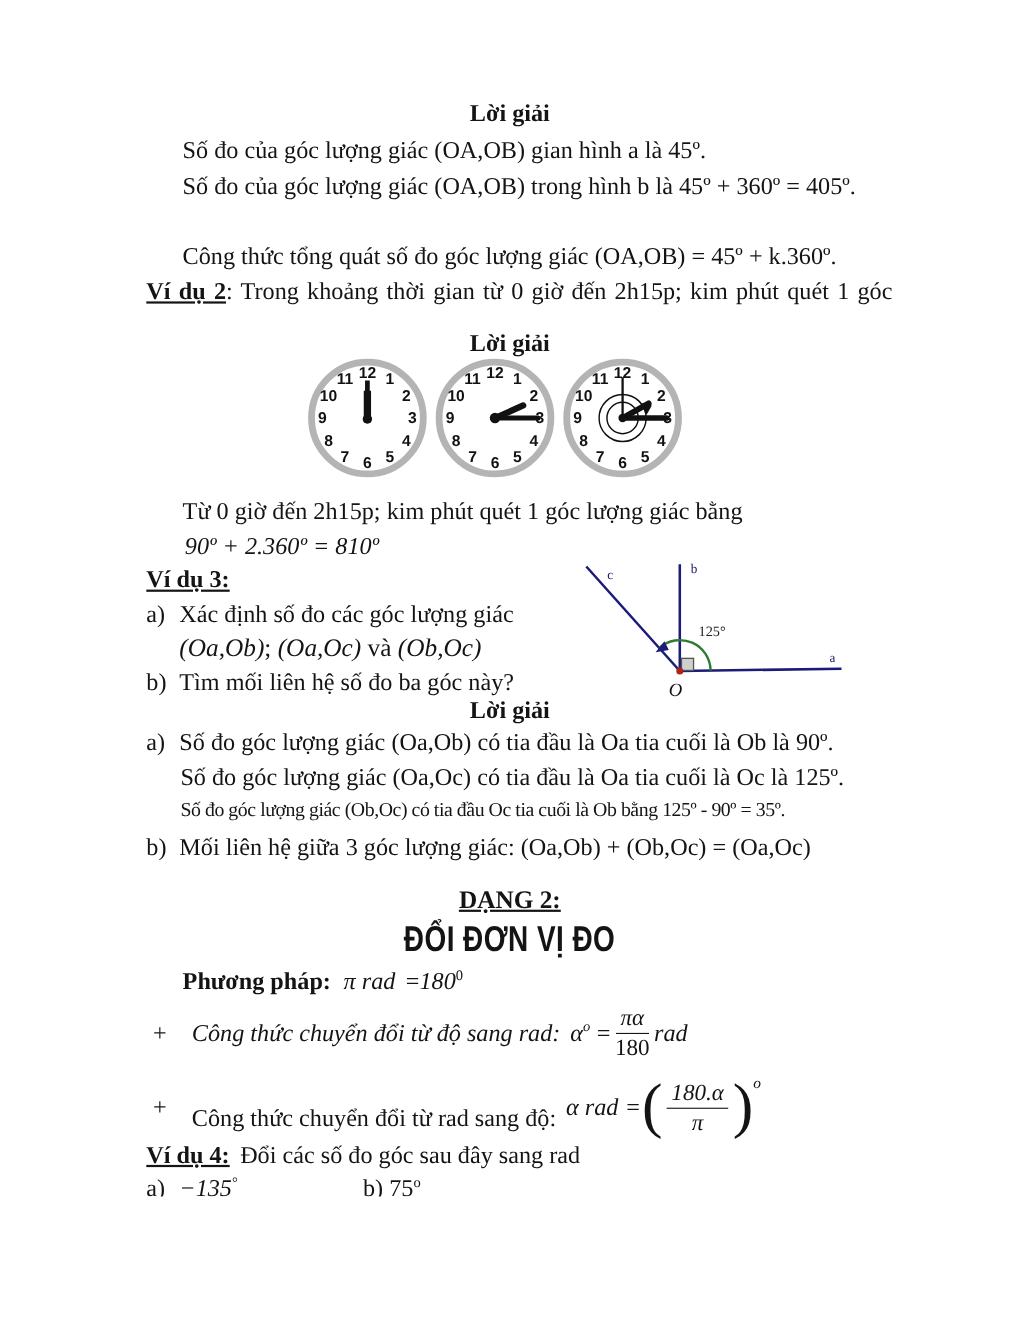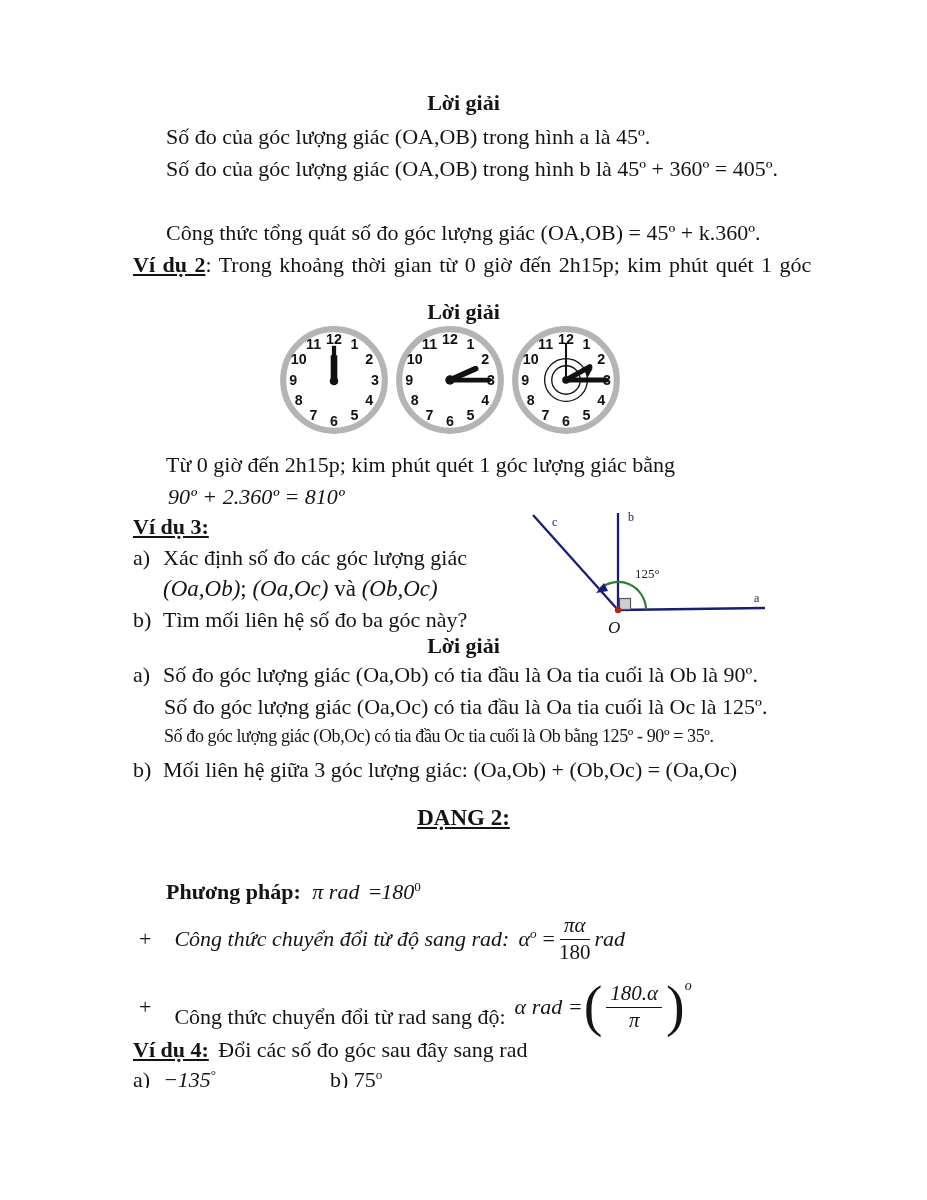--- a/index.html
+++ b/index.html
@@ -27,21 +27,21 @@
   svg text{font-family:"Liberation Sans",sans-serif;}
   .dtext{font-family:"Liberation Serif",serif;}
 </style>
 </head>
 <body>
 
 <div class="page">
 
   <div class="abs center heading" style="top:90px;">Lời giải</div>
 
-  <div class="abs body-text" style="top:124px;left:166px;">Số đo của góc lượng giác (OA,OB) trong hình a là 45º.</div>
+  <div class="abs body-text" style="top:124px;left:166px;">Số đo của góc lượng giác (OA,OB) gian hình a là 45º.</div>
   <div class="abs body-text" style="top:156px;left:166px;">Số đo của góc lượng giác (OA,OB) trong hình b là 45º + 360º = 405º.</div>
   <div class="abs body-text" style="top:220px;left:166px;">Công thức tổng quát số đo góc lượng giác (OA,OB) = 45º + k.360º.</div>
 
   <div class="abs body-text" style="top:252px;left:133px;word-spacing:2px;">
     <span class="ex-label">Ví dụ 2</span><span>: </span><span>Trong khoảng thời gian từ 0 giờ đến 2h15p; kim phút quét 1 góc</span>
   </div>
 
   <div class="abs center heading" style="top:299px;">Lời giải</div>
 
   <svg class="abs" style="top:323px;left:277px;" width="114" height="114" viewBox="0 0 120 120">
@@ -147,20 +147,23 @@
   </div>
   <div class="abs body-text" style="top:694px;left:164px;">Số đo góc lượng giác (Oa,Oc) có tia đầu là Oa tia cuối là Oc là 125º.</div>
   <div class="abs body-text tight" style="top:726px;left:164px;font-size:18px;">Số đo góc lượng giác (Ob,Oc) có tia đầu Oc tia cuối là Ob bằng 125º - 90º = 35º.</div>
   <div class="abs body-text" style="top:757px;left:133px;">
     <span class="marker">b)</span><span>Mối liên hệ giữa 3 góc lượng giác: (Oa,Ob) + (Ob,Oc) = (Oa,Oc)</span>
   </div>
 
   <div class="abs center" style="top:805px;">
     <span class="dang-heading">DẠNG 2:</span>
   </div>
+  <div class="abs center" style="top:836px;">
+    <span class="big-title">ĐỔI ĐƠN VỊ ĐO</span>
+  </div>
 
   <div class="abs body-text" style="top:879px;left:166px;">
     <span style="font-weight:bold;">Phương pháp:</span>
     <span class="math" style="margin-left:6px;">π rad</span>
     <span style="margin-left:4px;">=</span><span class="math">180</span><sup class="sup">0</sup>
   </div>
 
   <div class="abs flexline" style="top:913px;left:139px;height:52px;">
     <span class="body-text">+</span>
     <span class="body-text" style="margin-left:23px;font-style:italic;">Công thức chuyển đổi từ độ sang rad:</span>

